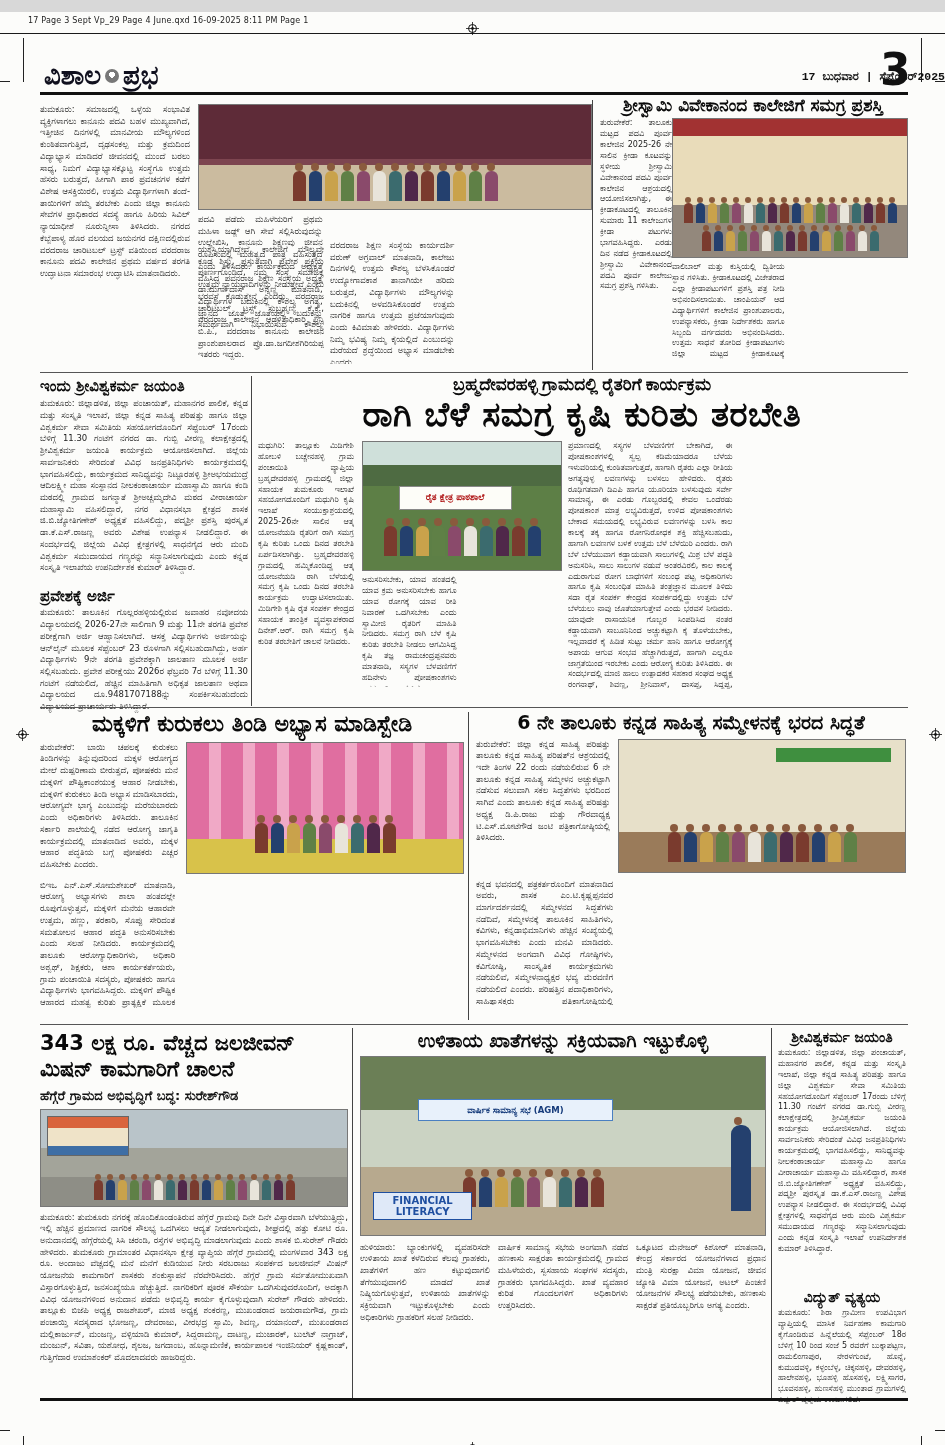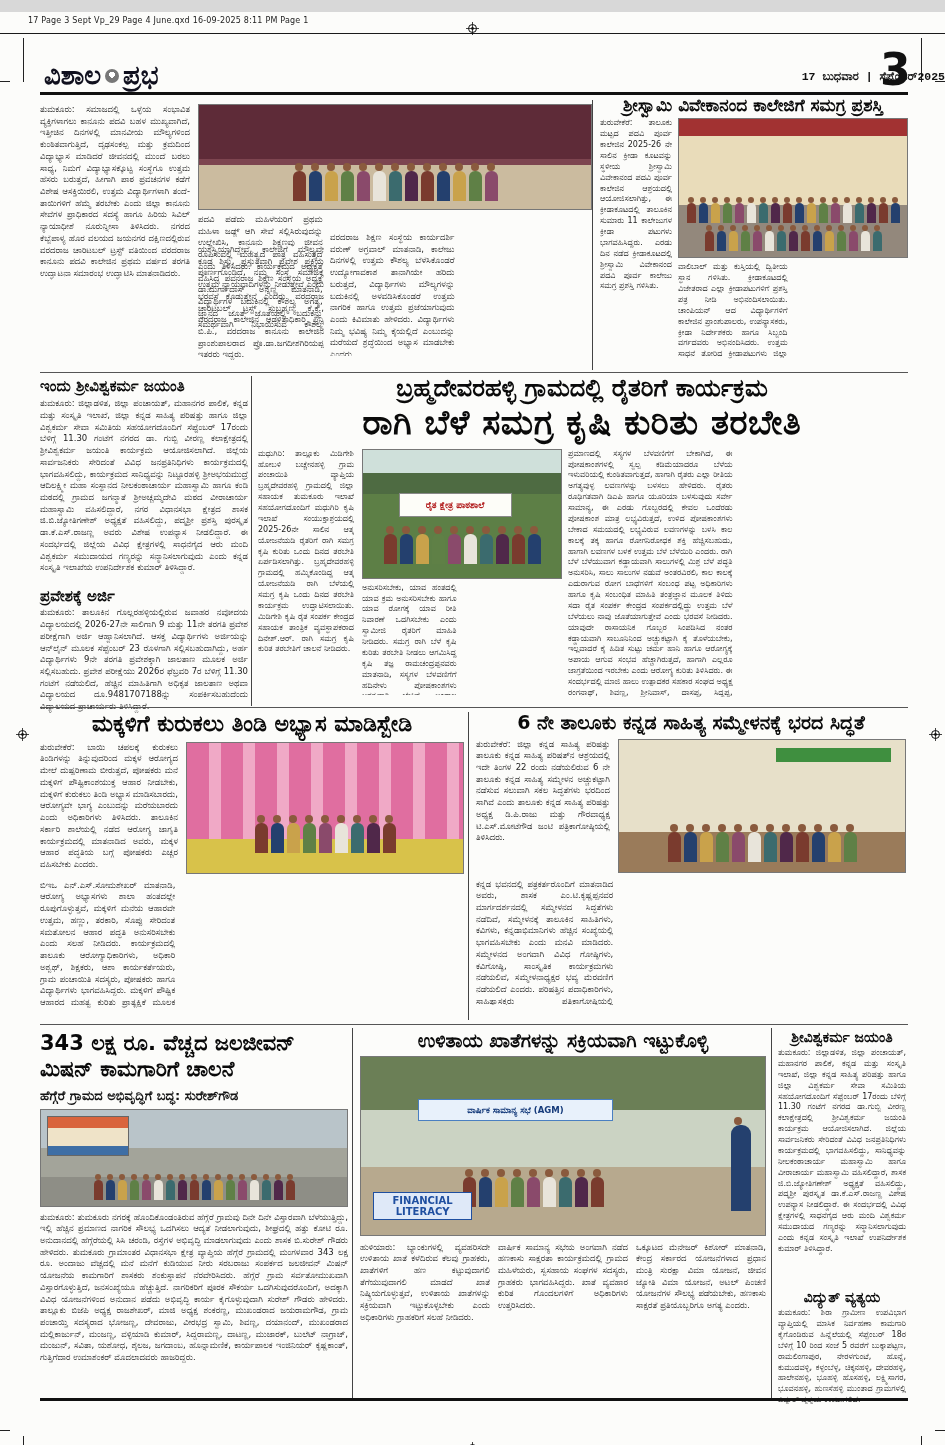--- a/index.html
+++ b/index.html
@@ -18,21 +18,21 @@
   .regmark svg{display:block;}
   
   .masthead{font-size:26px;font-weight:bold;color:#10101e;display:flex;align-items:center;gap:4px;}
   .mast-emblem{width:14px;height:14px;border-radius:50%;background:radial-gradient(circle at 50% 40%,#fff 0 3px,#777 3px 7px);display:inline-block;}
   .dateline{font-size:11.5px;font-weight:bold;color:#111;}
   .pagenum{font-size:44px;font-weight:bold;color:#111;line-height:1;}
   
   .hl{font-weight:bold;color:#0a0a0a;text-align:center;line-height:1.08;}
   .hl-a{font-size:27px;}
   .hl-b{font-size:17px;}
-  .kicker-c{font-size:24px;}
+  .kicker-c{font-size:17px;font-family:Liberation Serif, serif;}
   .hl-c{font-size:34px;letter-spacing:.5px;}
   .hl-d,.hl-d2{font-size:15px;text-align:left;}
   .hl-e{font-size:22px;}
   .hl-f{font-size:19px;}
   .hl-g{font-size:21px;text-align:left;line-height:1.25;}
   .sub-g{font-size:13px;font-weight:bold;text-align:left;}
   .hl-h{font-size:19px;}
   .hl-i{font-size:14px;}
   
   .bt{font-size:8.5px;line-height:1.38;text-align:justify;color:#1c1c1c;overflow:hidden;}
@@ -144,30 +144,30 @@
             </div>
         </div>
         <div class="cols3" style="margin-top:4px;">
           <div class="bt" style="height:118px;">ಪದವಿ ಪಡೆದು ಮಹಿಳೆಯರಿಗೆ ಪ್ರಥಮ ಮಹಿಳಾ ಜಡ್ಜ್ ಆಗಿ ಸೇವೆ ಸಲ್ಲಿಸಿರುವುದನ್ನು ಉಲ್ಲೇಖಿಸಿ, ಕಾನೂನು ಶಿಕ್ಷಣವು ಜೀವನ ರೂಪಿಸುವಲ್ಲಿ ಮಹತ್ವದ ಪಾತ್ರ ವಹಿಸುತ್ತದೆ ಎಂದು ತಿಳಿಸಿದರು. ಕಾರ್ಯಕ್ರಮದ ಅಧ್ಯಕ್ಷತೆ ವಹಿಸಿದ್ದ ಪವನರಾಜ ಶಿಕ್ಷಣ ಸಂಸ್ಥೆಯ ಅಧ್ಯಕ್ಷ ಡಾ.ದುರ್ಗಾದಾಸ್ ಅನ್ನಣ್ಣ ಮಾತನಾಡಿ, ವಿದ್ಯಾರ್ಥಿಗಳ ಬದುಕಿನಲ್ಲಿ ಕೌಶಲ್ಯ ಅಗತ್ಯ, ಜ್ಞಾನದ ಜೊತೆ ಜೊತೆಯಲ್ಲಿ ಬದುಕನ್ನು ಸಮರ್ಥವಾಗಿ ನಿಭಾಯಿಸುವ ಕೌಶಲ್ಯ ಬೆಳೆಸಿಕೊಳ್ಳಬೇಕು, ವಿದ್ಯಾರ್ಥಿಗಳ ಸರ್ವತೋಮುಖ ಬೆಳವಣಿಗೆಗೆ ಸಹಾಯಕವಾಗುತ್ತದೆ ಎಂದರು.</div>
         </div>
       </div>
     </div>
   </div>
   <div class="abs bt" style="left:198px;top:358px;width:0;height:0;overflow:hidden;"></div>
 
-  <div class="abs cols2" style="left:330px;top:220px;width:258px;">
+  <div class="abs cols2" style="left:330px;top:228px;width:258px;">
     <div class="bt" style="height:124px;">ವರದರಾಜ ಶಿಕ್ಷಣ ಸಂಸ್ಥೆಯ ಕಾರ್ಯದರ್ಶಿ ವರುಣ್ ಅಗ್ರವಾಲ್ ಮಾತನಾಡಿ, ಕಾಲೇಜು ದಿನಗಳಲ್ಲಿ ಉತ್ತಮ ಕೌಶಲ್ಯ ಬೆಳೆಸಿಕೊಂಡರೆ ಉದ್ಯೋಗಾವಕಾಶ ತಾನಾಗಿಯೇ ಹರಿದು ಬರುತ್ತದೆ, ವಿದ್ಯಾರ್ಥಿಗಳು ಮೌಲ್ಯಗಳನ್ನು ಬದುಕಿನಲ್ಲಿ ಅಳವಡಿಸಿಕೊಂಡರೆ ಉತ್ತಮ ನಾಗರಿಕ ಹಾಗೂ ಉತ್ತಮ ಪ್ರಜೆಯಾಗುವುದು ಎಂದು ಕಿವಿಮಾತು ಹೇಳಿದರು. ವಿದ್ಯಾರ್ಥಿಗಳು ನಿಮ್ಮ ಭವಿಷ್ಯ ನಿಮ್ಮ ಕೈಯಲ್ಲಿದೆ ಎಂಬುದನ್ನು ಮರೆಯದೆ ಶ್ರದ್ಧೆಯಿಂದ ಅಭ್ಯಾಸ ಮಾಡಬೇಕು ಎಂದರು.</div>
   </div>
   <div class="abs bt" style="left:198px;top:232px;width:126px;height:124px;">ಯಶಸ್ವಿಯಾಗಿದ್ದೇವೆ, ಕಾಲೇಜಿಗೆ ಮೌಲ್ಯವೇ ಕೂಡ ಶಿಸ್ತು, ಪ್ರಸ್ತುತವಾಗಿ ಪ್ರವೇಶ ಪ್ರಕ್ರಿಯೆ ಪೂರ್ಣಗೊಂಡಿದೆ, ನಮ್ಮ ಸಂಸ್ಥೆ ಸಮಾಜಕ್ಕೆ ಉತ್ತಮ ನ್ಯಾಯವಾದಿಗಳನ್ನು ನೀಡುತ್ತೇವೆ ಎಂದು ಭರವಸೆ ಕೊಡುತ್ತೇನೆ ಎಂದರು. ವರದರಾಜ ಚಾರಿಟಬಲ್ ಟ್ರಸ್ಟ್ ಸುಬ್ರಹ್ಮಣ್ಯ ಕೆ.ಕೆ., ವರದರಾಜ ಕಾಲೇಜಿನ ಆಡಳಿತಾಧಿಕಾರಿ ಪ್ರಿನ್ಸಿ ಬಿ.ಪಿ., ವರದರಾಜ ಕಾನೂನು ಕಾಲೇಜಿನ ಪ್ರಾಂಶುಪಾಲರಾದ ಪ್ರೊ.ಡಾ.ಜಗದೀಶಗಿರಿಯಪ್ಪ ಇತರರು ಇದ್ದರು.</div>
 
   <div class="abs vline" style="left:592px;top:88px;height:270px;"></div>
 
   <div class="abs" style="left:600px;top:84px;width:306px;">
     <div class="hl hl-b">ಶ್ರೀಸ್ವಾಮಿ ವಿವೇಕಾನಂದ ಕಾಲೇಜಿಗೆ ಸಮಗ್ರ ಪ್ರಶಸ್ತಿ</div>
-    <div style="display:grid;grid-template-columns:72px 1fr;column-gap:6px;margin-top:4px;">
+    <div style="display:grid;grid-template-columns:72px 1fr;margin-top:4px;">
       <div class="bt bt-sm" style="height:244px;">ತುರುವೇಕೆರೆ: ತಾಲೂಕು ಮಟ್ಟದ ಪದವಿ ಪೂರ್ವ ಕಾಲೇಜಿನ 2025-26 ನೇ ಸಾಲಿನ ಕ್ರೀಡಾ ಕೂಟವನ್ನು ಸ್ಥಳೀಯ ಶ್ರೀಸ್ವಾಮಿ ವಿವೇಕಾನಂದ ಪದವಿ ಪೂರ್ವ ಕಾಲೇಜಿನ ಆಶ್ರಯದಲ್ಲಿ ಆಯೋಜಿಸಲಾಗಿತ್ತು, ಈ ಕ್ರೀಡಾಕೂಟದಲ್ಲಿ ತಾಲೂಕಿನ ಸುಮಾರು 11 ಕಾಲೇಜುಗಳ ಕ್ರೀಡಾ ಪಟುಗಳು ಭಾಗವಹಿಸಿದ್ದರು. ಎರಡು ದಿನ ನಡೆದ ಕ್ರೀಡಾಕೂಟದಲ್ಲಿ ಶ್ರೀಸ್ವಾಮಿ ವಿವೇಕಾನಂದ ಪದವಿ ಪೂರ್ವ ಕಾಲೇಜು ಸಮಗ್ರ ಪ್ರಶಸ್ತಿ ಗಳಿಸಿತು.</div>
       <div>
         <div class="photo ph-b small" style="width:100%;height:138px;">
           <div class="crowd small" style="bottom:34px;">
               <span class="person p0"></span>
               <span class="person p1"></span>
               <span class="person p2"></span>
               <span class="person p3"></span>
               <span class="person p4"></span>
               <span class="person p5"></span>

